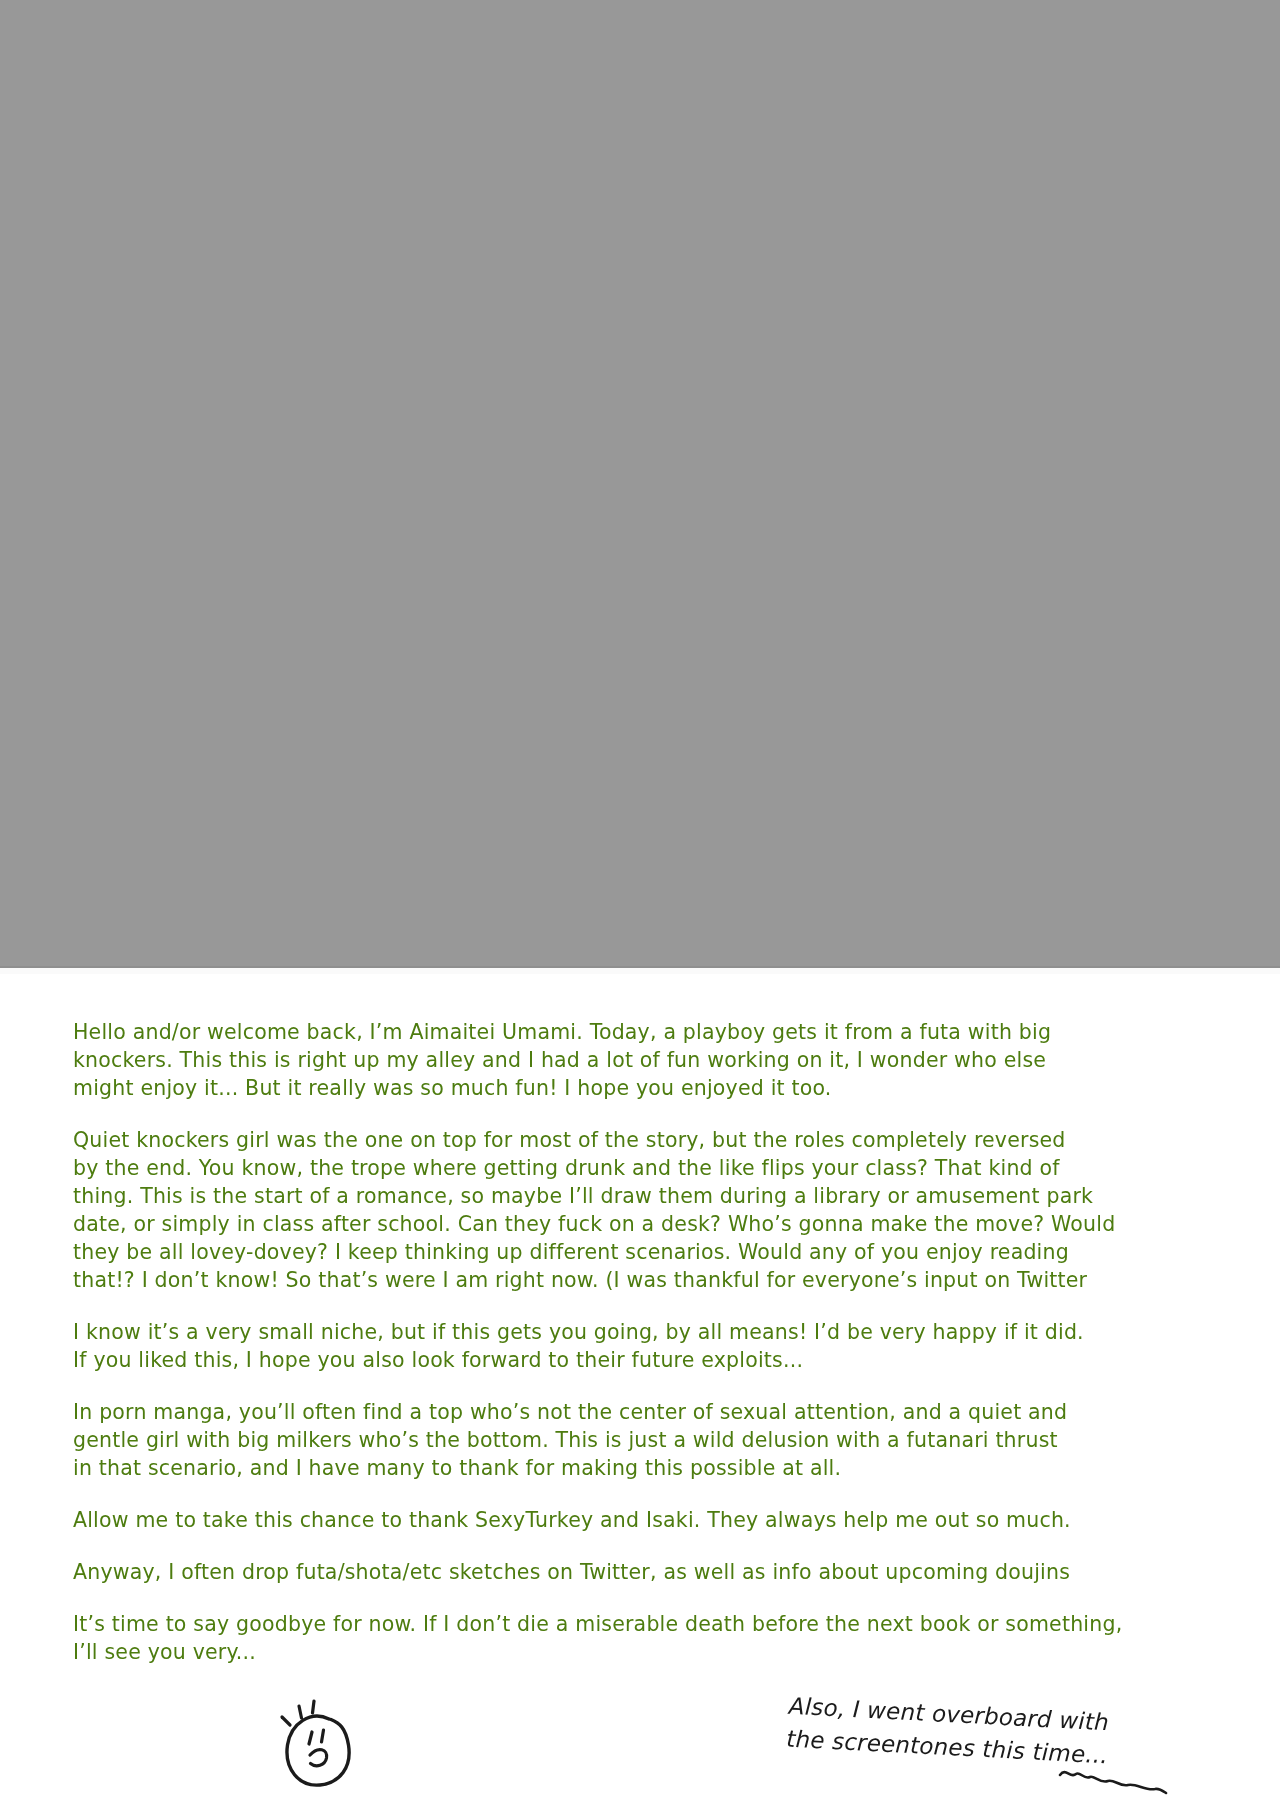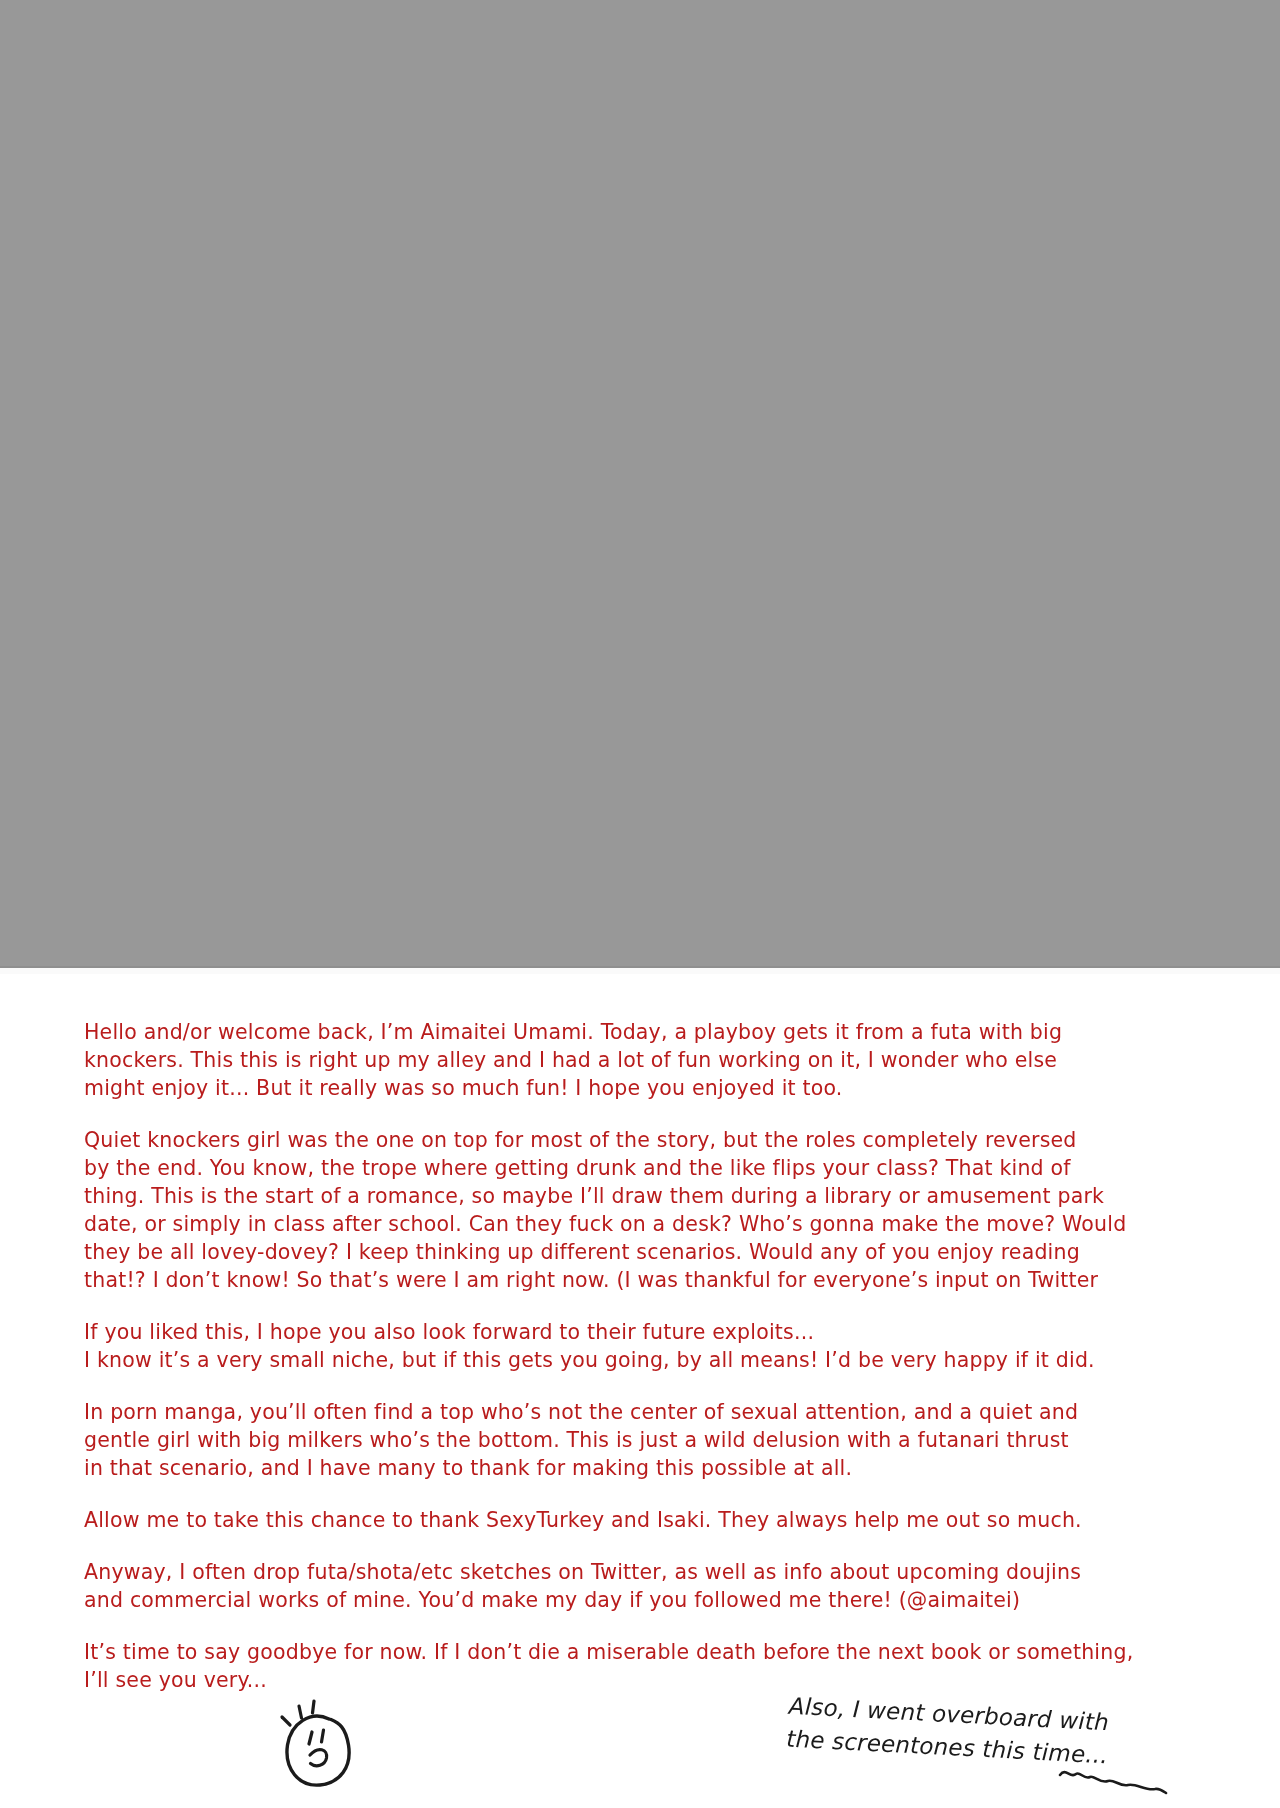--- a/index.html
+++ b/index.html
@@ -22,24 +22,24 @@
   }
   .image-placeholder::after {
     content: "";
     position: absolute;
     left: 0; right: 0; bottom: -8px;
     height: 6px;
     background: #fafafa;
   }
   .afterword {
     position: absolute;
-    left: 84px;
+    left: 73px;
     top: 1018px;
     width: 1150px;
-    color: #b91c1c;
+    color: #4d7c0f;
   }
   .para {
     margin-bottom: 24px;
   }
   .line {
     font-size: 20.5px;
     line-height: 28px;
     letter-spacing: 0.2px;
     white-space: nowrap;
   }
@@ -93,37 +93,36 @@
     <div class="para">
       <div class="line">Quiet knockers girl was the one on top for most of the story, but the roles completely reversed</div>
       <div class="line">by the end. You know, the trope where getting drunk and the like flips your class? That kind of</div>
       <div class="line">thing. This is the start of a romance, so maybe I’ll draw them during a library or amusement park</div>
       <div class="line">date, or simply in class after school. Can they fuck on a desk? Who’s gonna make the move? Would</div>
       <div class="line">they be all lovey-dovey? I keep thinking up different scenarios. Would any of you enjoy reading</div>
       <div class="line">that!? I don’t know! So that’s were I am right now. (I was thankful for everyone’s input on Twitter</div>
     </div>
 
     <div class="para">
+      <div class="line">I know it’s a very small niche, but if this gets you going, by all means! I’d be very happy if it did.</div>
       <div class="line">If you liked this, I hope you also look forward to their future exploits...</div>
-      <div class="line">I know it’s a very small niche, but if this gets you going, by all means! I’d be very happy if it did.</div>
     </div>
 
     <div class="para">
       <div class="line">In porn manga, you’ll often find a top who’s not the center of sexual attention, and a quiet and</div>
       <div class="line">gentle girl with big milkers who’s the bottom. This is just a wild delusion with a futanari thrust</div>
       <div class="line">in that scenario, and I have many to thank for making this possible at all.</div>
     </div>
 
     <div class="para">
       <div class="line">Allow me to take this chance to thank SexyTurkey and Isaki. They always help me out so much.</div>
     </div>
 
     <div class="para">
       <div class="line">Anyway, I often drop futa/shota/etc sketches on Twitter, as well as info about upcoming doujins</div>
-      <div class="line">and commercial works of mine. You’d make my day if you followed me there! (@aimaitei)</div>
     </div>
 
     <div class="para">
       <div class="line">It’s time to say goodbye for now. If I don’t die a miserable death before the next book or something,</div>
       <div class="line">I’ll see you very...</div>
     </div>
 
   </div>
 
   <svg class="doodle" viewBox="0 0 90 100" xmlns="http://www.w3.org/2000/svg">

